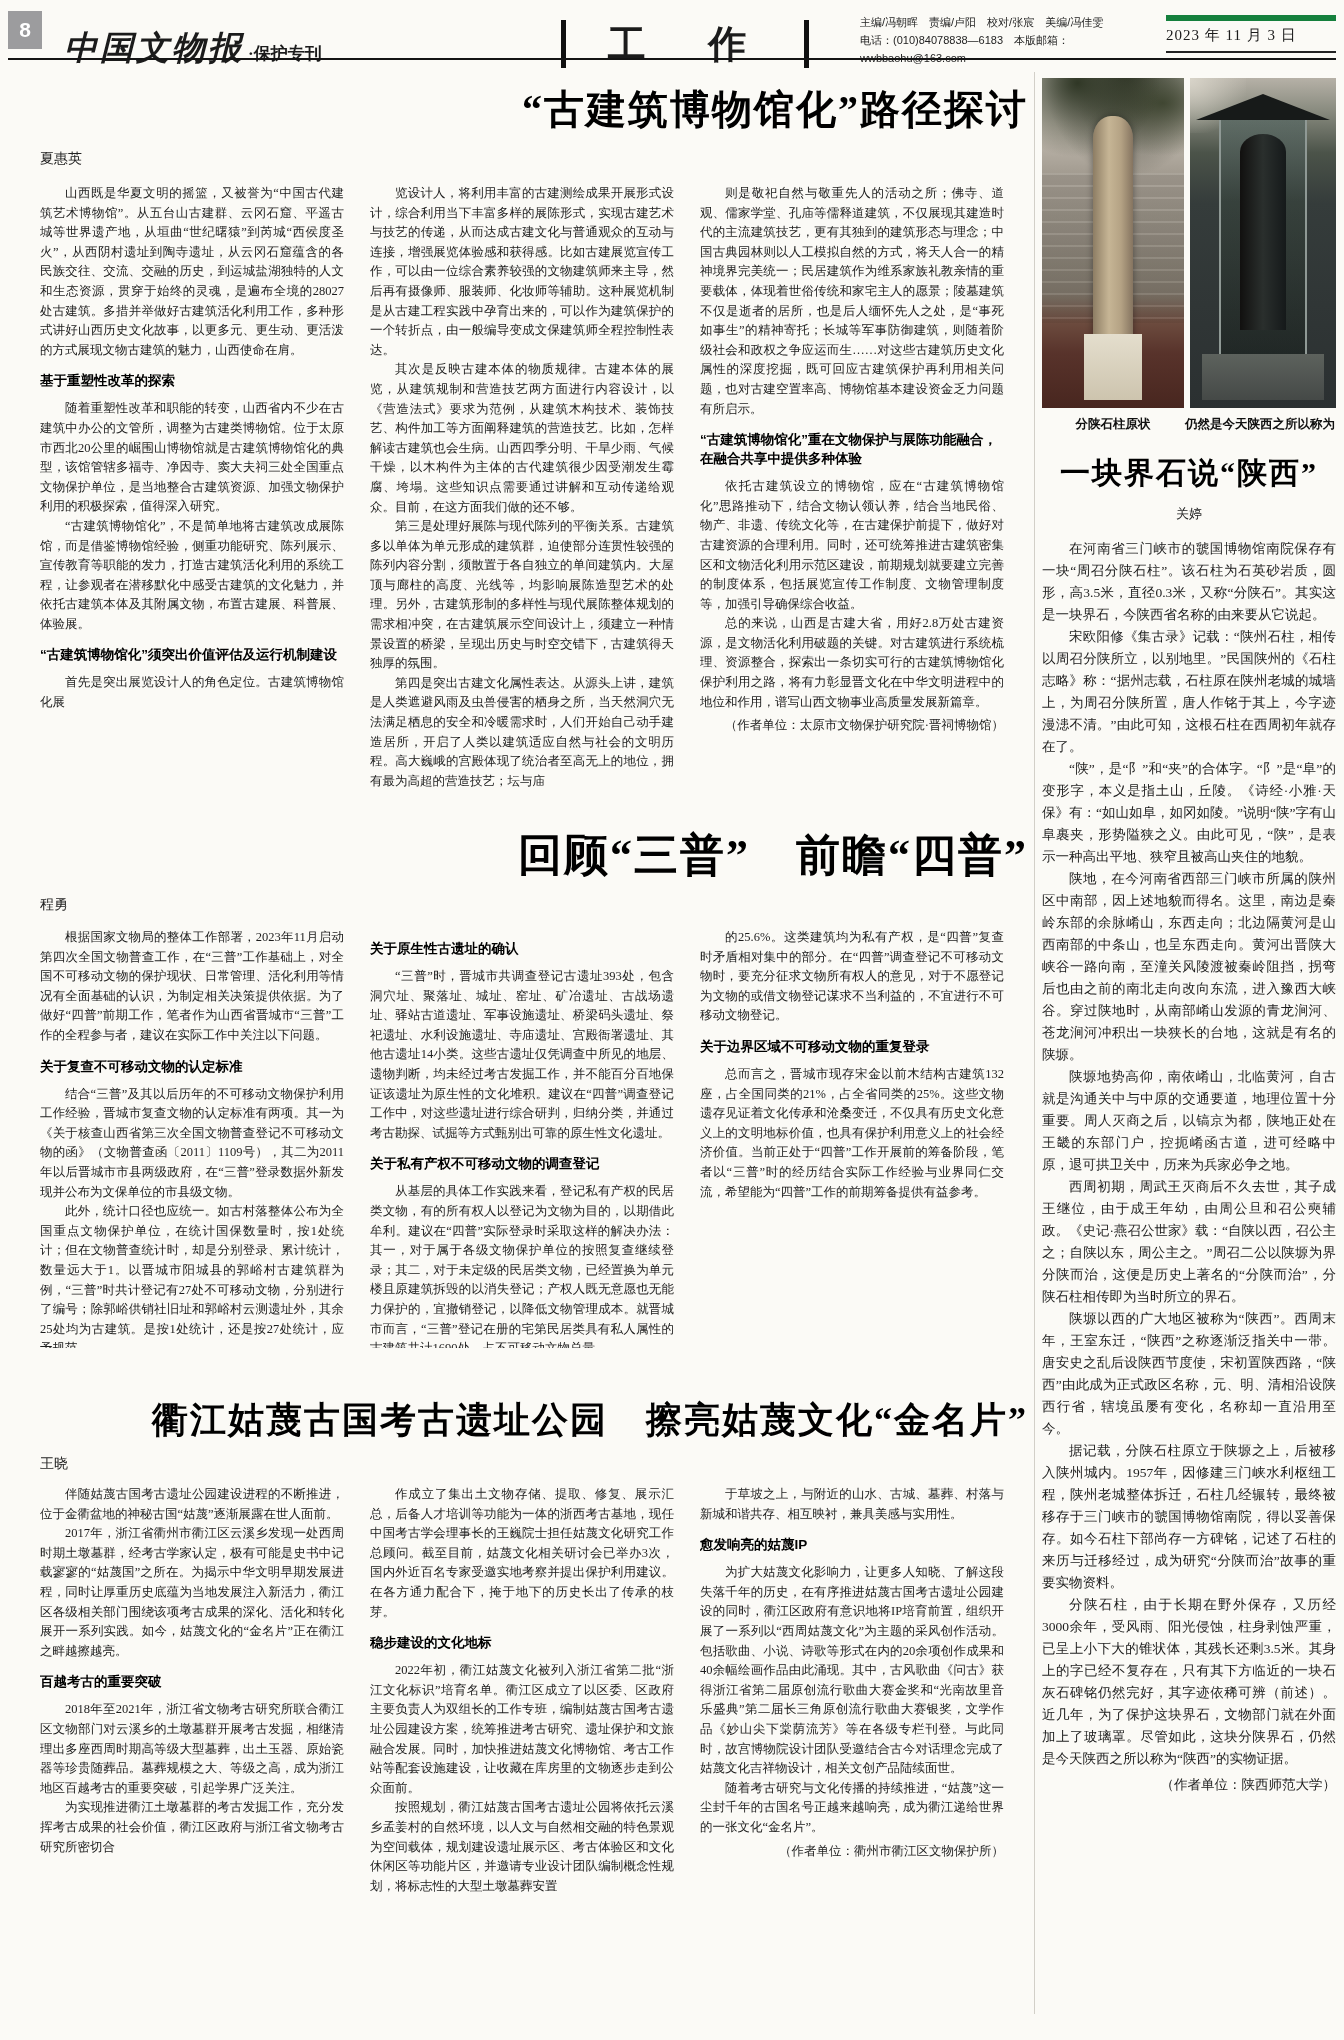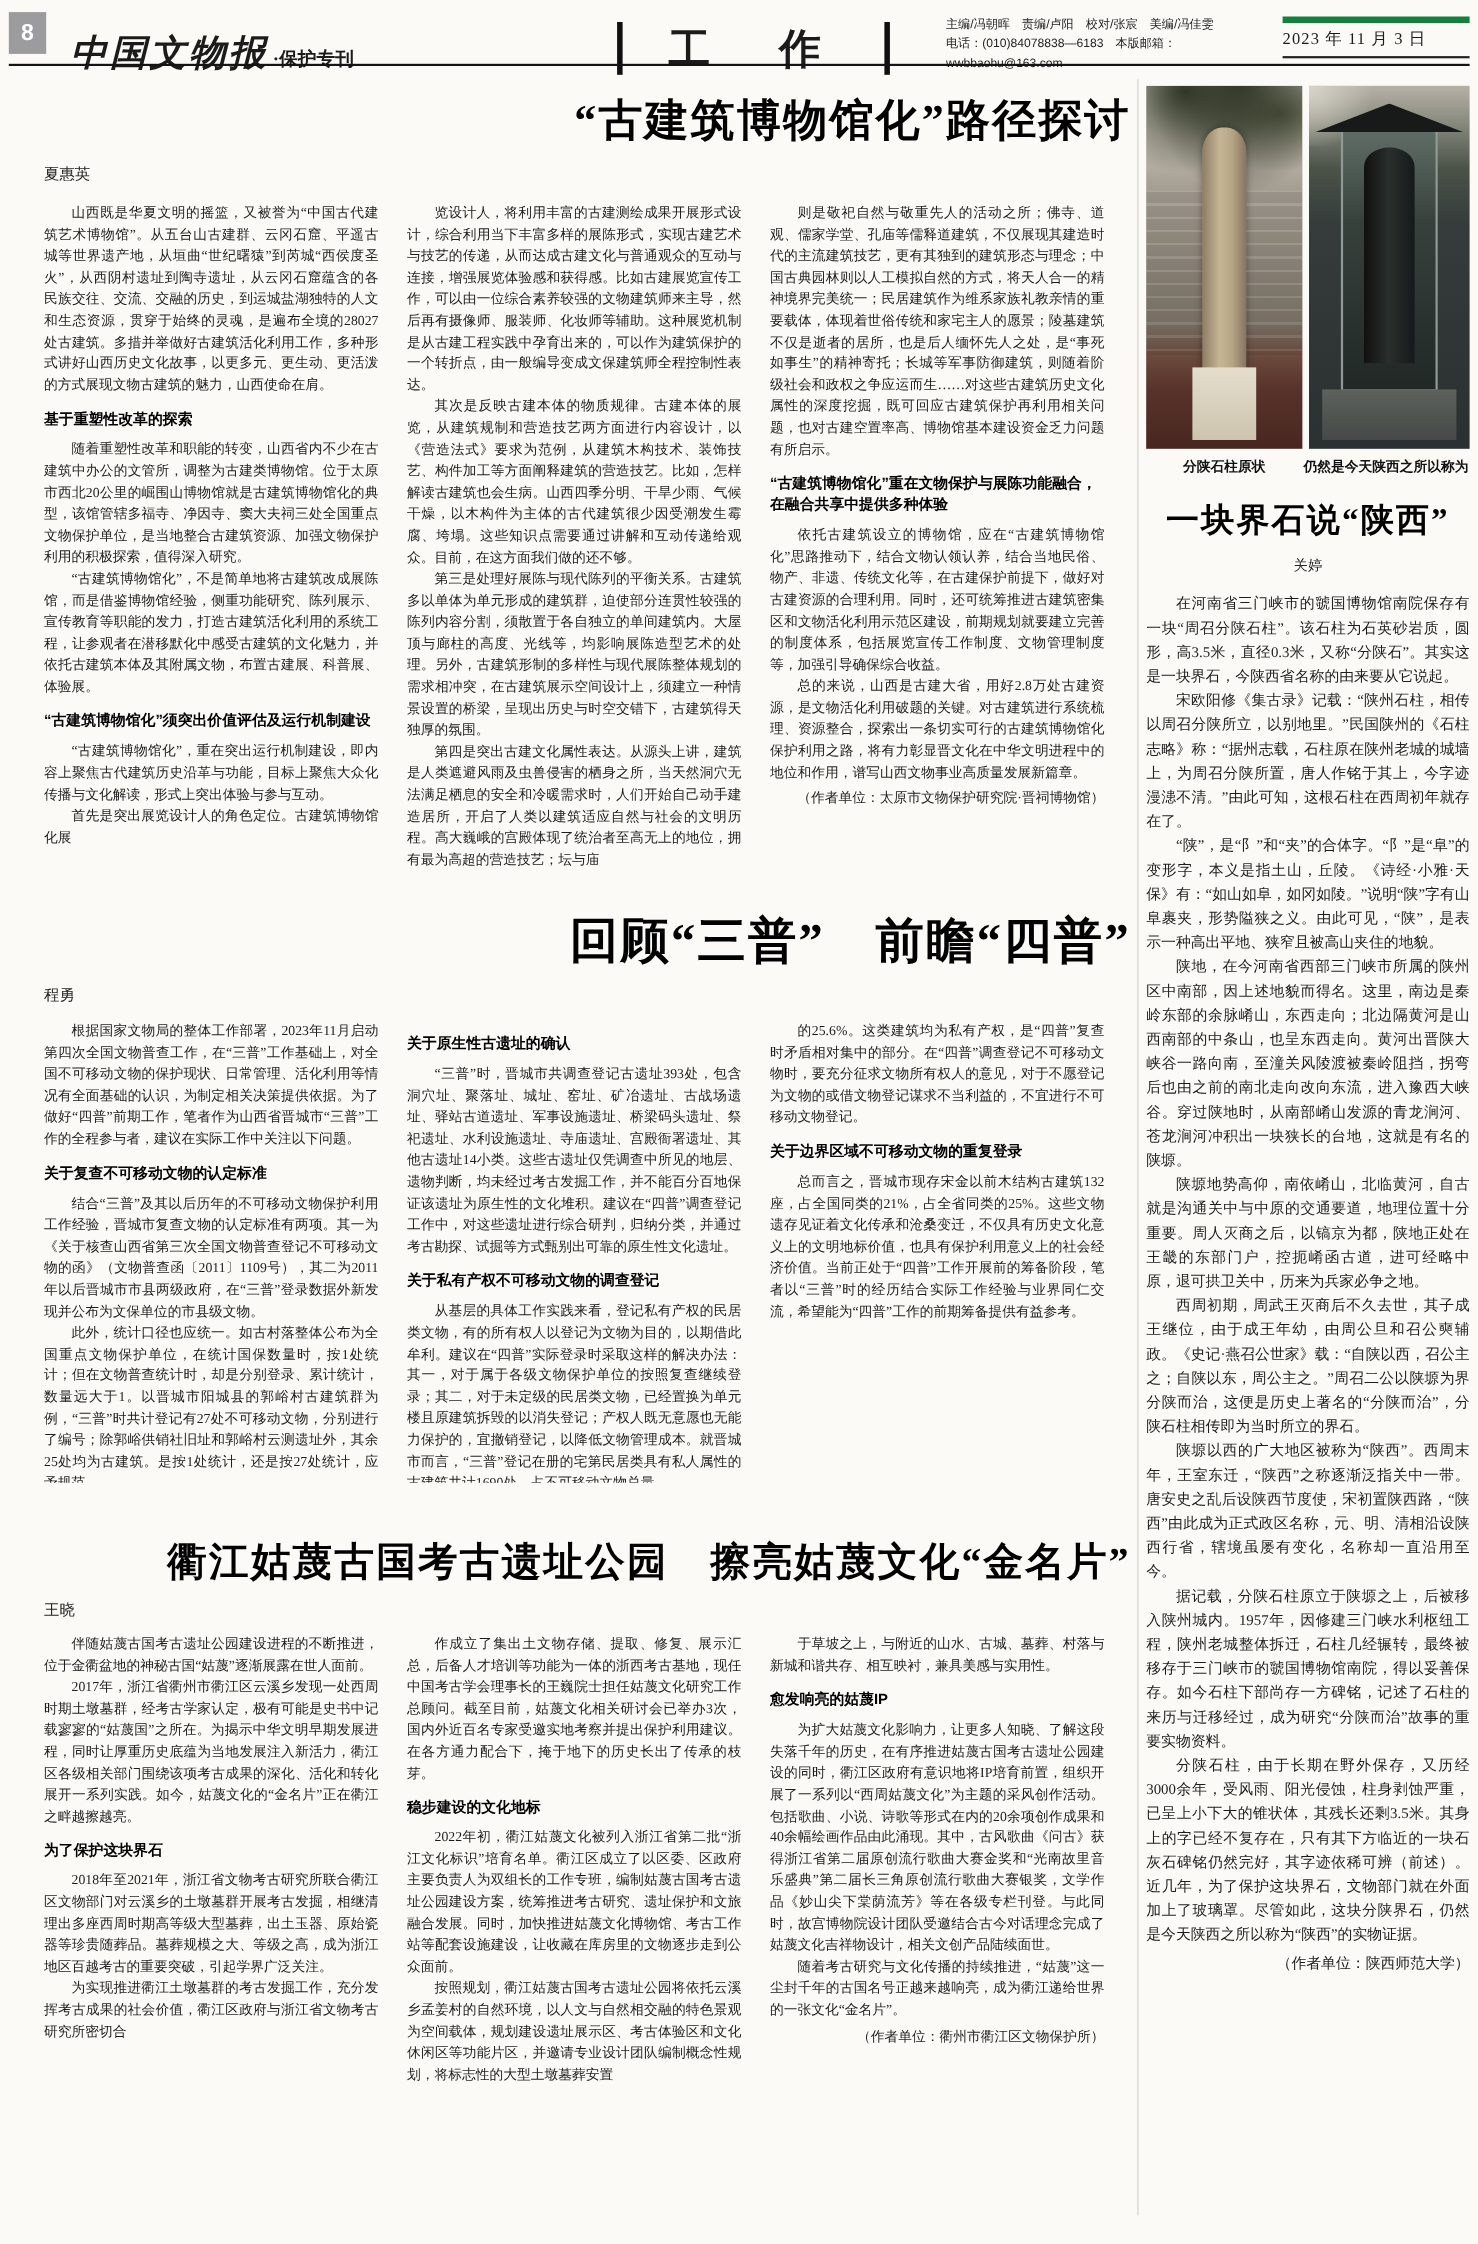--- a/index.html
+++ b/index.html
@@ -133,21 +133,20 @@
 <div id="a1" class="article">
   <div class="art-title">“古建筑博物馆化”路径探讨</div>
   <div class="byline">夏惠英</div>
   <div class="cols">
     <div class="col">
         <div class="para">山西既是华夏文明的摇篮，又被誉为“中国古代建筑艺术博物馆”。从五台山古建群、云冈石窟、平遥古城等世界遗产地，从垣曲“世纪曙猿”到芮城“西侯度圣火”，从西阴村遗址到陶寺遗址，从云冈石窟蕴含的各民族交往、交流、交融的历史，到运城盐湖独特的人文和生态资源，贯穿于始终的灵魂，是遍布全境的28027处古建筑。多措并举做好古建筑活化利用工作，多种形式讲好山西历史文化故事，以更多元、更生动、更活泼的方式展现文物古建筑的魅力，山西使命在肩。</div>
         <div class="subhead">基于重塑性改革的探索</div>
         <div class="para">随着重塑性改革和职能的转变，山西省内不少在古建筑中办公的文管所，调整为古建类博物馆。位于太原市西北20公里的崛围山博物馆就是古建筑博物馆化的典型，该馆管辖多福寺、净因寺、窦大夫祠三处全国重点文物保护单位，是当地整合古建筑资源、加强文物保护利用的积极探索，值得深入研究。</div>
         <div class="para">“古建筑博物馆化”，不是简单地将古建筑改成展陈馆，而是借鉴博物馆经验，侧重功能研究、陈列展示、宣传教育等职能的发力，打造古建筑活化利用的系统工程，让参观者在潜移默化中感受古建筑的文化魅力，并依托古建筑本体及其附属文物，布置古建展、科普展、体验展。</div>
         <div class="subhead">“古建筑博物馆化”须突出价值评估及运行机制建设</div>
-        <div class="para">“古建筑博物馆化”，重在突出运行机制建设，即内容上聚焦古代建筑历史沿革与功能，目标上聚焦大众化传播与文化解读，形式上突出体验与参与互动。</div>
         <div class="para">首先是突出展览设计人的角色定位。古建筑博物馆化展</div>
       </div>
     <div class="col">
         <div class="para">览设计人，将利用丰富的古建测绘成果开展形式设计，综合利用当下丰富多样的展陈形式，实现古建艺术与技艺的传递，从而达成古建文化与普通观众的互动与连接，增强展览体验感和获得感。比如古建展览宣传工作，可以由一位综合素养较强的文物建筑师来主导，然后再有摄像师、服装师、化妆师等辅助。这种展览机制是从古建工程实践中孕育出来的，可以作为建筑保护的一个转折点，由一般编导变成文保建筑师全程控制性表达。</div>
         <div class="para">其次是反映古建本体的物质规律。古建本体的展览，从建筑规制和营造技艺两方面进行内容设计，以《营造法式》要求为范例，从建筑木构技术、装饰技艺、构件加工等方面阐释建筑的营造技艺。比如，怎样解读古建筑也会生病。山西四季分明、干旱少雨、气候干燥，以木构件为主体的古代建筑很少因受潮发生霉腐、垮塌。这些知识点需要通过讲解和互动传递给观众。目前，在这方面我们做的还不够。</div>
         <div class="para">第三是处理好展陈与现代陈列的平衡关系。古建筑多以单体为单元形成的建筑群，迫使部分连贯性较强的陈列内容分割，须散置于各自独立的单间建筑内。大屋顶与廊柱的高度、光线等，均影响展陈造型艺术的处理。另外，古建筑形制的多样性与现代展陈整体规划的需求相冲突，在古建筑展示空间设计上，须建立一种情景设置的桥梁，呈现出历史与时空交错下，古建筑得天独厚的氛围。</div>
         <div class="para">第四是突出古建文化属性表达。从源头上讲，建筑是人类遮避风雨及虫兽侵害的栖身之所，当天然洞穴无法满足栖息的安全和冷暖需求时，人们开始自己动手建造居所，开启了人类以建筑适应自然与社会的文明历程。高大巍峨的宫殿体现了统治者至高无上的地位，拥有最为高超的营造技艺；坛与庙</div>
       </div>
     <div class="col">
         <div class="para">则是敬祀自然与敬重先人的活动之所；佛寺、道观、儒家学堂、孔庙等儒释道建筑，不仅展现其建造时代的主流建筑技艺，更有其独到的建筑形态与理念；中国古典园林则以人工模拟自然的方式，将天人合一的精神境界完美统一；民居建筑作为维系家族礼教亲情的重要载体，体现着世俗传统和家宅主人的愿景；陵墓建筑不仅是逝者的居所，也是后人缅怀先人之处，是“事死如事生”的精神寄托；长城等军事防御建筑，则随着阶级社会和政权之争应运而生……对这些古建筑历史文化属性的深度挖掘，既可回应古建筑保护再利用相关问题，也对古建空置率高、博物馆基本建设资金乏力问题有所启示。</div>
@@ -183,21 +182,21 @@
   </div>
 </div>
 
 <div id="a3" class="article">
   <div class="art-title">衢江姑蔑古国考古遗址公园　擦亮姑蔑文化“金名片”</div>
   <div class="byline">王晓</div>
   <div class="cols">
     <div class="col">
         <div class="para">伴随姑蔑古国考古遗址公园建设进程的不断推进，位于金衢盆地的神秘古国“姑蔑”逐渐展露在世人面前。</div>
         <div class="para">2017年，浙江省衢州市衢江区云溪乡发现一处西周时期土墩墓群，经考古学家认定，极有可能是史书中记载寥寥的“姑蔑国”之所在。为揭示中华文明早期发展进程，同时让厚重历史底蕴为当地发展注入新活力，衢江区各级相关部门围绕该项考古成果的深化、活化和转化展开一系列实践。如今，姑蔑文化的“金名片”正在衢江之畔越擦越亮。</div>
-        <div class="subhead">为了保护这块界石</div>
+        <div class="subhead">百越考古的重要突破</div>
         <div class="para">2018年至2021年，浙江省文物考古研究所联合衢江区文物部门对云溪乡的土墩墓群开展考古发掘，相继清理出多座西周时期高等级大型墓葬，出土玉器、原始瓷器等珍贵随葬品。墓葬规模之大、等级之高，成为浙江地区百越考古的重要突破，引起学界广泛关注。</div>
         <div class="para">为实现推进衢江土墩墓群的考古发掘工作，充分发挥考古成果的社会价值，衢江区政府与浙江省文物考古研究所密切合</div>
       </div>
     <div class="col">
         <div class="para">作成立了集出土文物存储、提取、修复、展示汇总，后备人才培训等功能为一体的浙西考古基地，现任中国考古学会理事长的王巍院士担任姑蔑文化研究工作总顾问。截至目前，姑蔑文化相关研讨会已举办3次，国内外近百名专家受邀实地考察并提出保护利用建议。在各方通力配合下，掩于地下的历史长出了传承的枝芽。</div>
         <div class="subhead">稳步建设的文化地标</div>
         <div class="para">2022年初，衢江姑蔑文化被列入浙江省第二批“浙江文化标识”培育名单。衢江区成立了以区委、区政府主要负责人为双组长的工作专班，编制姑蔑古国考古遗址公园建设方案，统筹推进考古研究、遗址保护和文旅融合发展。同时，加快推进姑蔑文化博物馆、考古工作站等配套设施建设，让收藏在库房里的文物逐步走到公众面前。</div>
         <div class="para">按照规划，衢江姑蔑古国考古遗址公园将依托云溪乡孟姜村的自然环境，以人文与自然相交融的特色景观为空间载体，规划建设遗址展示区、考古体验区和文化休闲区等功能片区，并邀请专业设计团队编制概念性规划，将标志性的大型土墩墓葬安置</div>
       </div>
     <div class="col">

